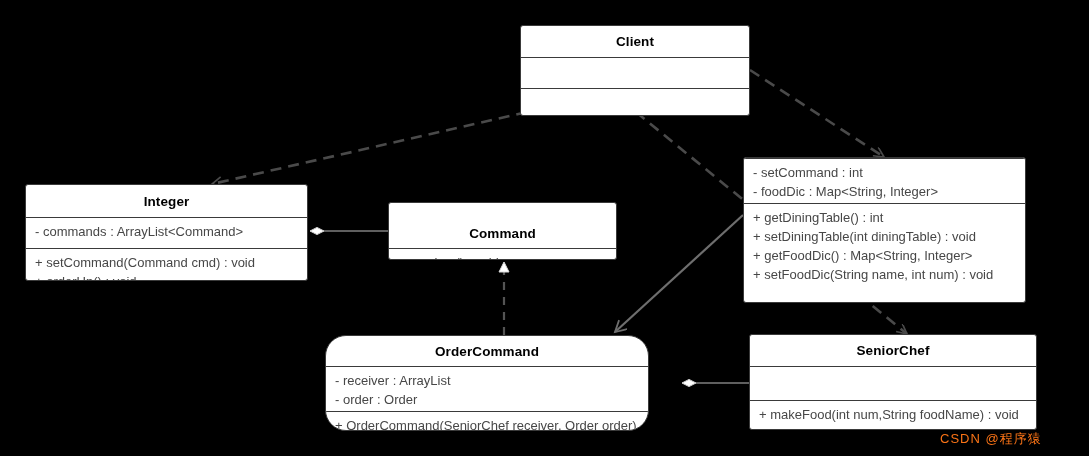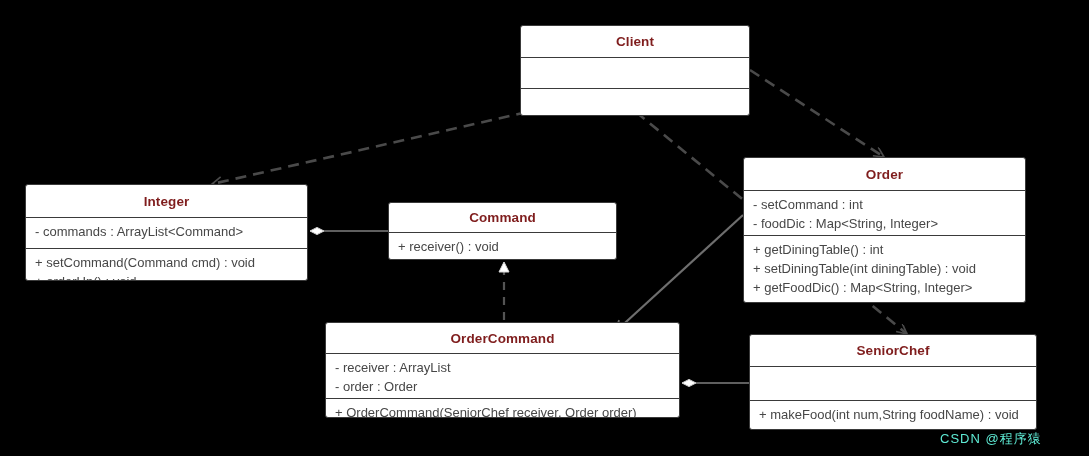--- a/index.html
+++ b/index.html
@@ -28,21 +28,21 @@
     background: #ffffff;
     border: 1.5px solid #3a3a3a;
     border-radius: 3px;
     box-sizing: border-box;
     overflow: hidden;
     z-index: 3;
   }
   .uml-name {
     text-align: center;
     font-weight: bold;
-    color: #7f1d1d;
+    color: #000000;
     font-size: 13.5px;
     letter-spacing: .1px;
     box-sizing: border-box;
     display: flex;
     align-items: center;
     justify-content: center;
   }
   .uml-sep {
     height: 0;
     border-top: 1.5px solid #3a3a3a;
@@ -52,21 +52,21 @@
     box-sizing: border-box;
   }
   .uml-member {
     color: #474747;
     font-size: 13px;
     line-height: 19px;
     white-space: nowrap;
   }
   .watermark {
     position: absolute;
-    color: #5eead4;
+    color: #f97316;
     font-size: 13px;
     letter-spacing: 1px;
     white-space: nowrap;
     z-index: 1;
   }
 </style>
 </head>
 <body>
 
 <div id="canvas">
@@ -116,44 +116,43 @@
       <div class="uml-member">- commands :  ArrayList&lt;Command&gt;</div>
     </div>
     <div class="uml-sep"></div>
     <div class="uml-compartment">
       <div class="uml-member">+ setCommand(Command cmd) : void</div>
       <div class="uml-member">+ orderUp() : void</div>
     </div>
   </div>
 
   <div class="uml-class" style="left:388px; top:202px; width:229px; height:58px;">
-    <div class="uml-name" style="height:29px;">Command</div>
+    <div class="uml-name" style="height:29px;margin-top:16px;">Command</div>
     <div class="uml-sep"></div>
     <div class="uml-compartment">
       <div class="uml-member">+ receiver() : void</div>
     </div>
   </div>
 
   <div class="uml-class" style="left:743px; top:157px; width:283px; height:146px;">
-    <div class="uml-name" style="height:32px;">Order</div>
     <div class="uml-sep"></div>
     <div class="uml-compartment" style="height:44px;">
       <div class="uml-member">- setCommand : int</div>
       <div class="uml-member">- foodDic :   Map&lt;String, Integer&gt;</div>
     </div>
     <div class="uml-sep"></div>
     <div class="uml-compartment">
       <div class="uml-member">+ getDiningTable() : int</div>
       <div class="uml-member">+ setDiningTable(int diningTable) : void</div>
       <div class="uml-member">+ getFoodDic() : Map&lt;String, Integer&gt;</div>
       <div class="uml-member">+ setFoodDic(String name, int num) : void</div>
     </div>
   </div>
 
-  <div class="uml-class" style="left:325px; top:322px; width:355px; height:96px;">
+  <div class="uml-class" style="left:325px; top:335px; width:324px; height:96px;border-radius:21px;">
     <div class="uml-name" style="height:30px;">OrderCommand</div>
     <div class="uml-sep"></div>
     <div class="uml-compartment" style="height:44px;">
       <div class="uml-member">- receiver : ArrayList</div>
       <div class="uml-member">- order : Order</div>
     </div>
     <div class="uml-sep"></div>
     <div class="uml-compartment">
       <div class="uml-member">+ OrderCommand(SeniorChef receiver, Order order)</div>
 

